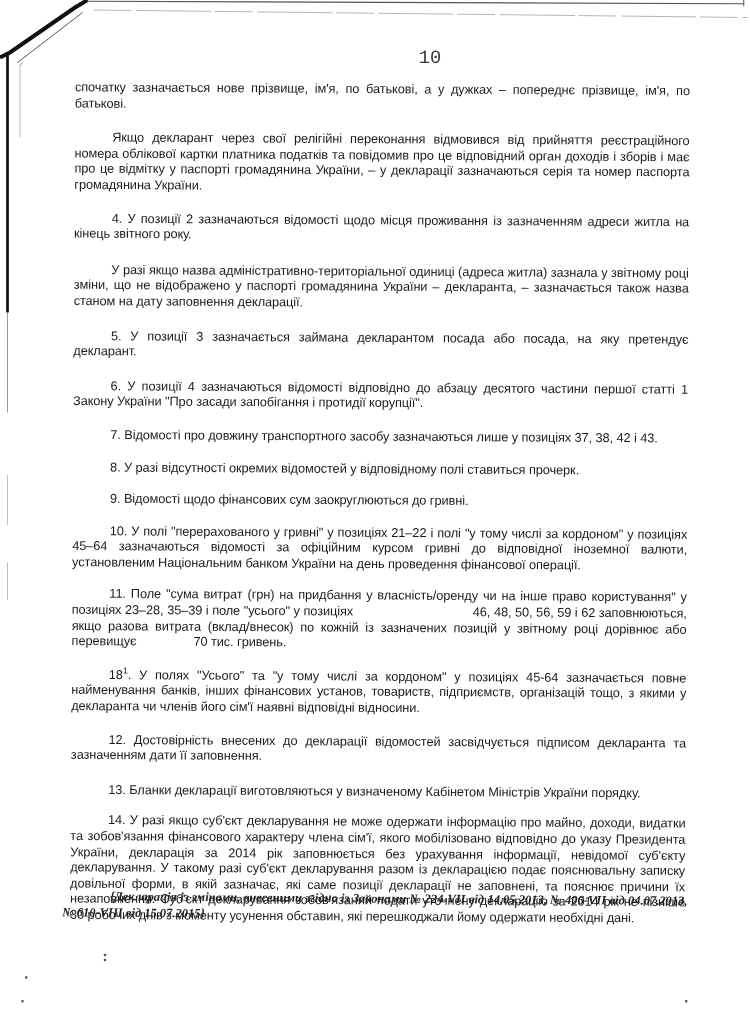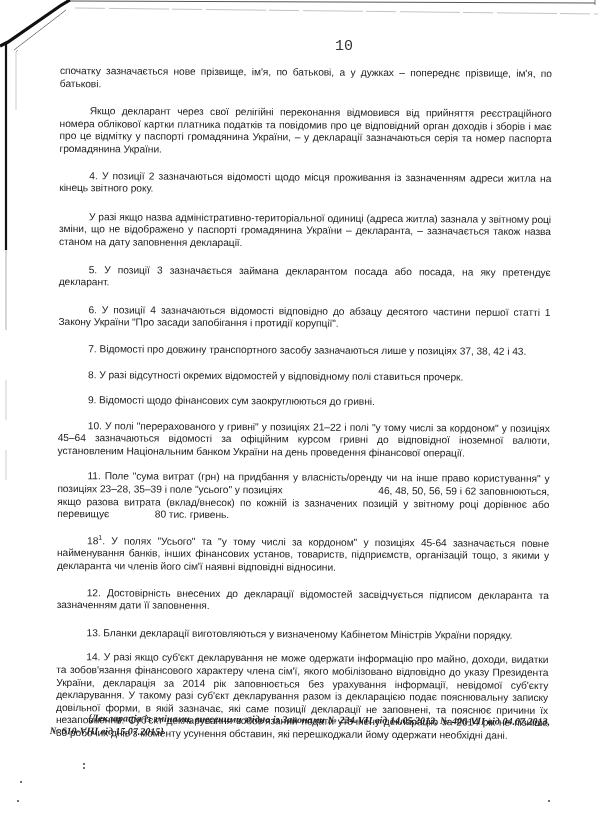--- a/index.html
+++ b/index.html
@@ -125,21 +125,21 @@
 
     <p class="para" style="margin-bottom:13px;">9. Відомості щодо фінансових сум заокруглюються до гривні.</p>
 
     <p class="para" style="margin-bottom:13px;">10. У полі "перерахованого у гривні" у позиціях 21–22 і полі "у тому числі за кордоном" у позиціях 45–64 зазначаються відомості за офіційним курсом гривні до відповідної іноземної валюти, установленим Національним банком України на день проведення фінансової операції.</p>
 
     <p class="para" style="margin-bottom:14px;">
       <span>11. Поле "сума витрат (грн) на придбання у власність/оренду чи на інше право користування" у позиціях 23–28, 35–39 і поле "усього" у позиціях</span>
       <span class="gap" style="width:90px;"></span>
       <span>46, 48, 50, 56, 59 і 62 заповнюються, якщо разова витрата (вклад/внесок) по кожній із зазначених позицій у звітному році дорівнює або перевищує</span>
       <span class="gap" style="width:40px;"></span>
-      <span>80 тис. гривень.</span>
+      <span>70 тис. гривень.</span>
     </p>
 
     <p class="para" style="margin-bottom:14px;">
       <span>18</span><sup>1</sup><span>. У полях "Усього" та "у тому числі за кордоном" у позиціях 45-64 зазначається повне найменування банків, інших фінансових установ, товариств, підприємств, організацій тощо, з якими у декларанта чи членів його сім'ї наявні відповідні відносини.</span>
     </p>
 
     <p class="para" style="margin-bottom:15px;">12. Достовірність внесених до декларації відомостей засвідчується підписом декларанта та зазначенням дати її заповнення.</p>
 
     <p class="para" style="margin-bottom:12px;">13. Бланки декларації виготовляються у визначеному Кабінетом Міністрів України порядку.</p>
 

